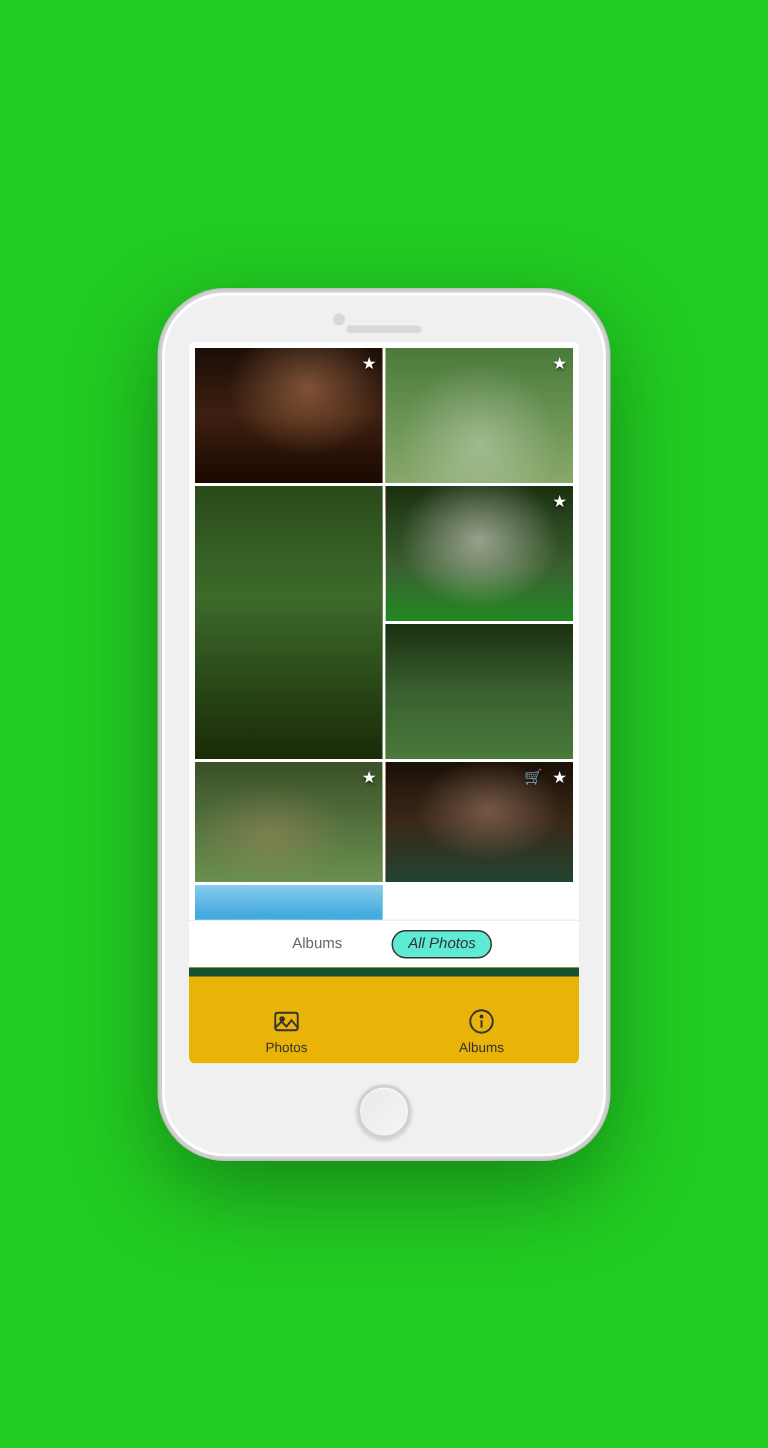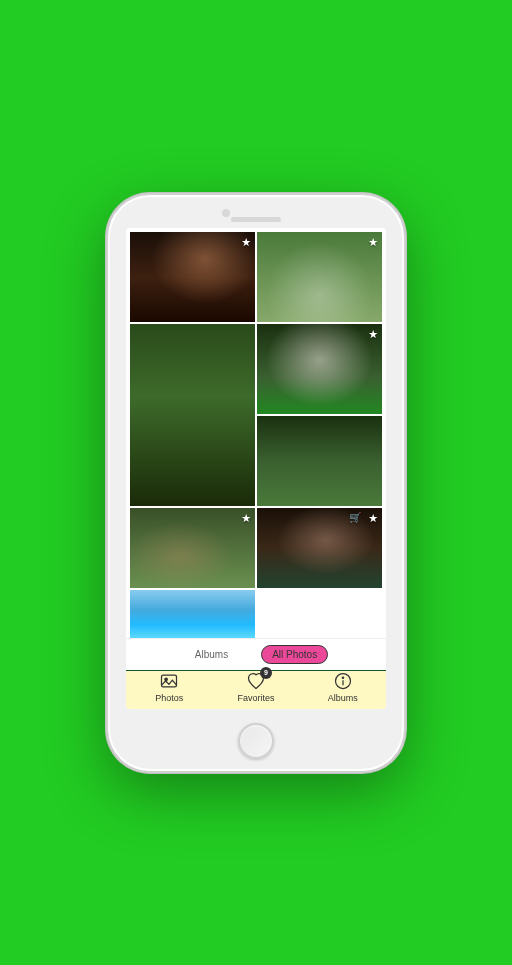--- a/index.html
+++ b/index.html
@@ -153,35 +153,36 @@
     }
     .filter-btn {
       padding: 3px 10px;
       border-radius: 12px;
       font-size: 10px;
       cursor: pointer;
       border: 1px solid transparent;
     }
     .filter-btn.active {
       border-color: #333;
-      background: #ec4899;
+      background: #5eead4;
       color: #333;
+      font-style: italic;
     }
     .filter-btn.inactive {
       color: #666;
       background: none;
     }
 
     
     .bottom-nav {
       display: flex;
       width: 100%;
-      background: #fef9c3;
-      border-top: 1px solid #14532d;
-      padding: 0 0 6px;
+      background: #eab308;
+      border-top: 6px solid #14532d;
+      padding: 20px 0 6px;
     }
     .nav-item {
       flex: 1;
       display: flex;
       flex-direction: column;
       align-items: center;
       gap: 2px;
       cursor: pointer;
     }
     .nav-icon-wrap {
@@ -293,29 +294,20 @@
         <div class="nav-icon-wrap">
           <svg class="nav-svg" viewBox="0 0 24 24">
             <rect x="3" y="5" width="18" height="14" rx="2" stroke="#333" stroke-width="1.5" fill="none"></rect>
             <circle cx="8.5" cy="10" r="1.5" fill="#333"></circle>
             <polyline points="3,17 8,12 12,16 16,11 21,17" stroke="#333" fill="none" stroke-width="1.5"></polyline>
           </svg>
         </div>
         <span class="nav-label">Photos</span>
       </div>
 
-      <div class="nav-item">
-        <div class="nav-icon-wrap">
-          <svg class="nav-svg" viewBox="0 0 24 24">
-            <path d="M12 21C12 21 3 14 3 8.5C3 5.4 5.4 3 8.5 3C10 3 11.4 3.7 12 4.5C12.6 3.7 14 3 15.5 3C18.6 3 21 5.4 21 8.5C21 14 12 21 12 21Z" stroke="#333" stroke-width="1.5" fill="none"></path>
-          </svg>
-          <span class="nav-badge">9</span>
-        </div>
-        <span class="nav-label">Favorites</span>
-      </div>
 
       <div class="nav-item">
         <div class="nav-icon-wrap">
           <svg class="nav-svg" viewBox="0 0 24 24">
             <circle cx="12" cy="12" r="9" stroke="#333" stroke-width="1.5" fill="none"></circle>
             <line x1="12" y1="11" x2="12" y2="17" stroke="#333" stroke-width="1.5"></line>
             <circle cx="12" cy="8" r="0.8" fill="#333"></circle>
           </svg>
         </div>
         <span class="nav-label">Albums</span>

